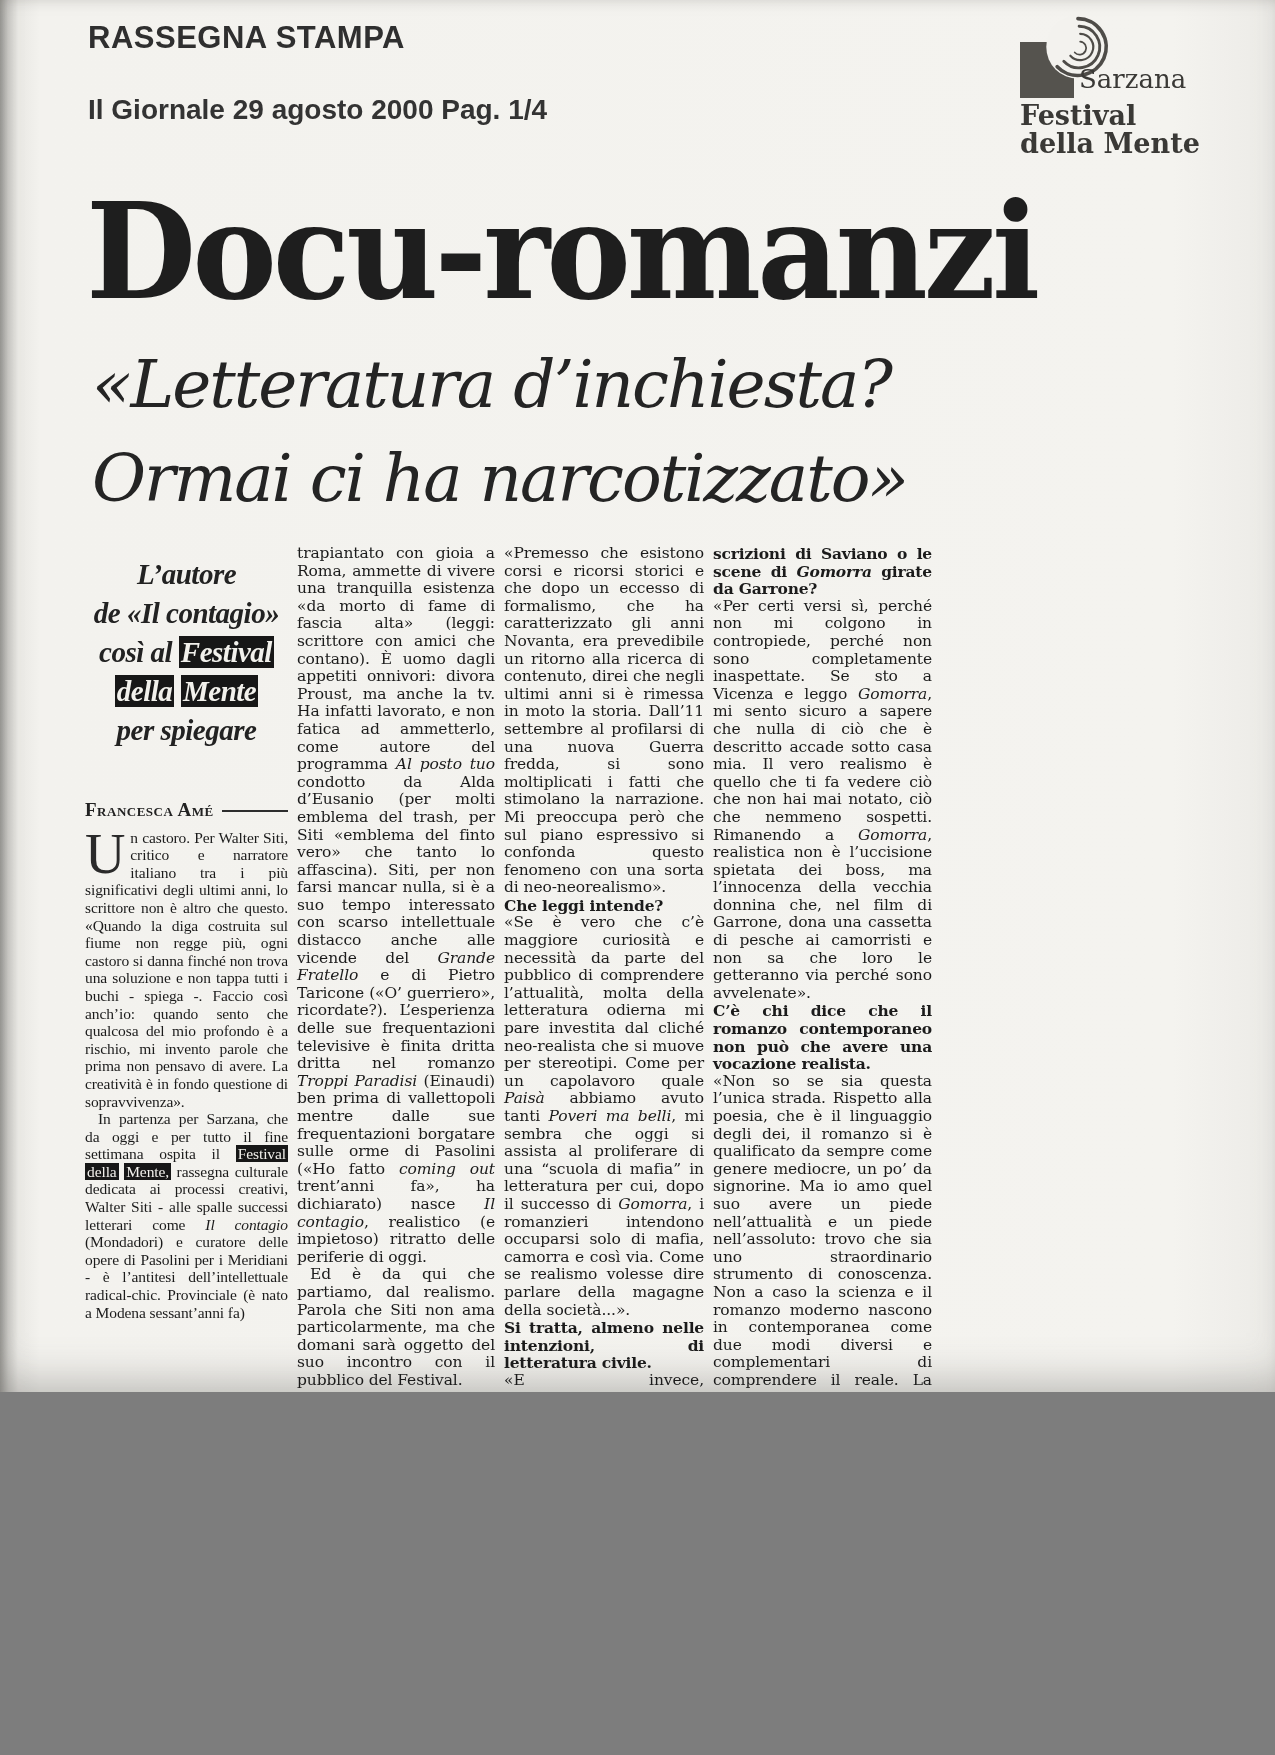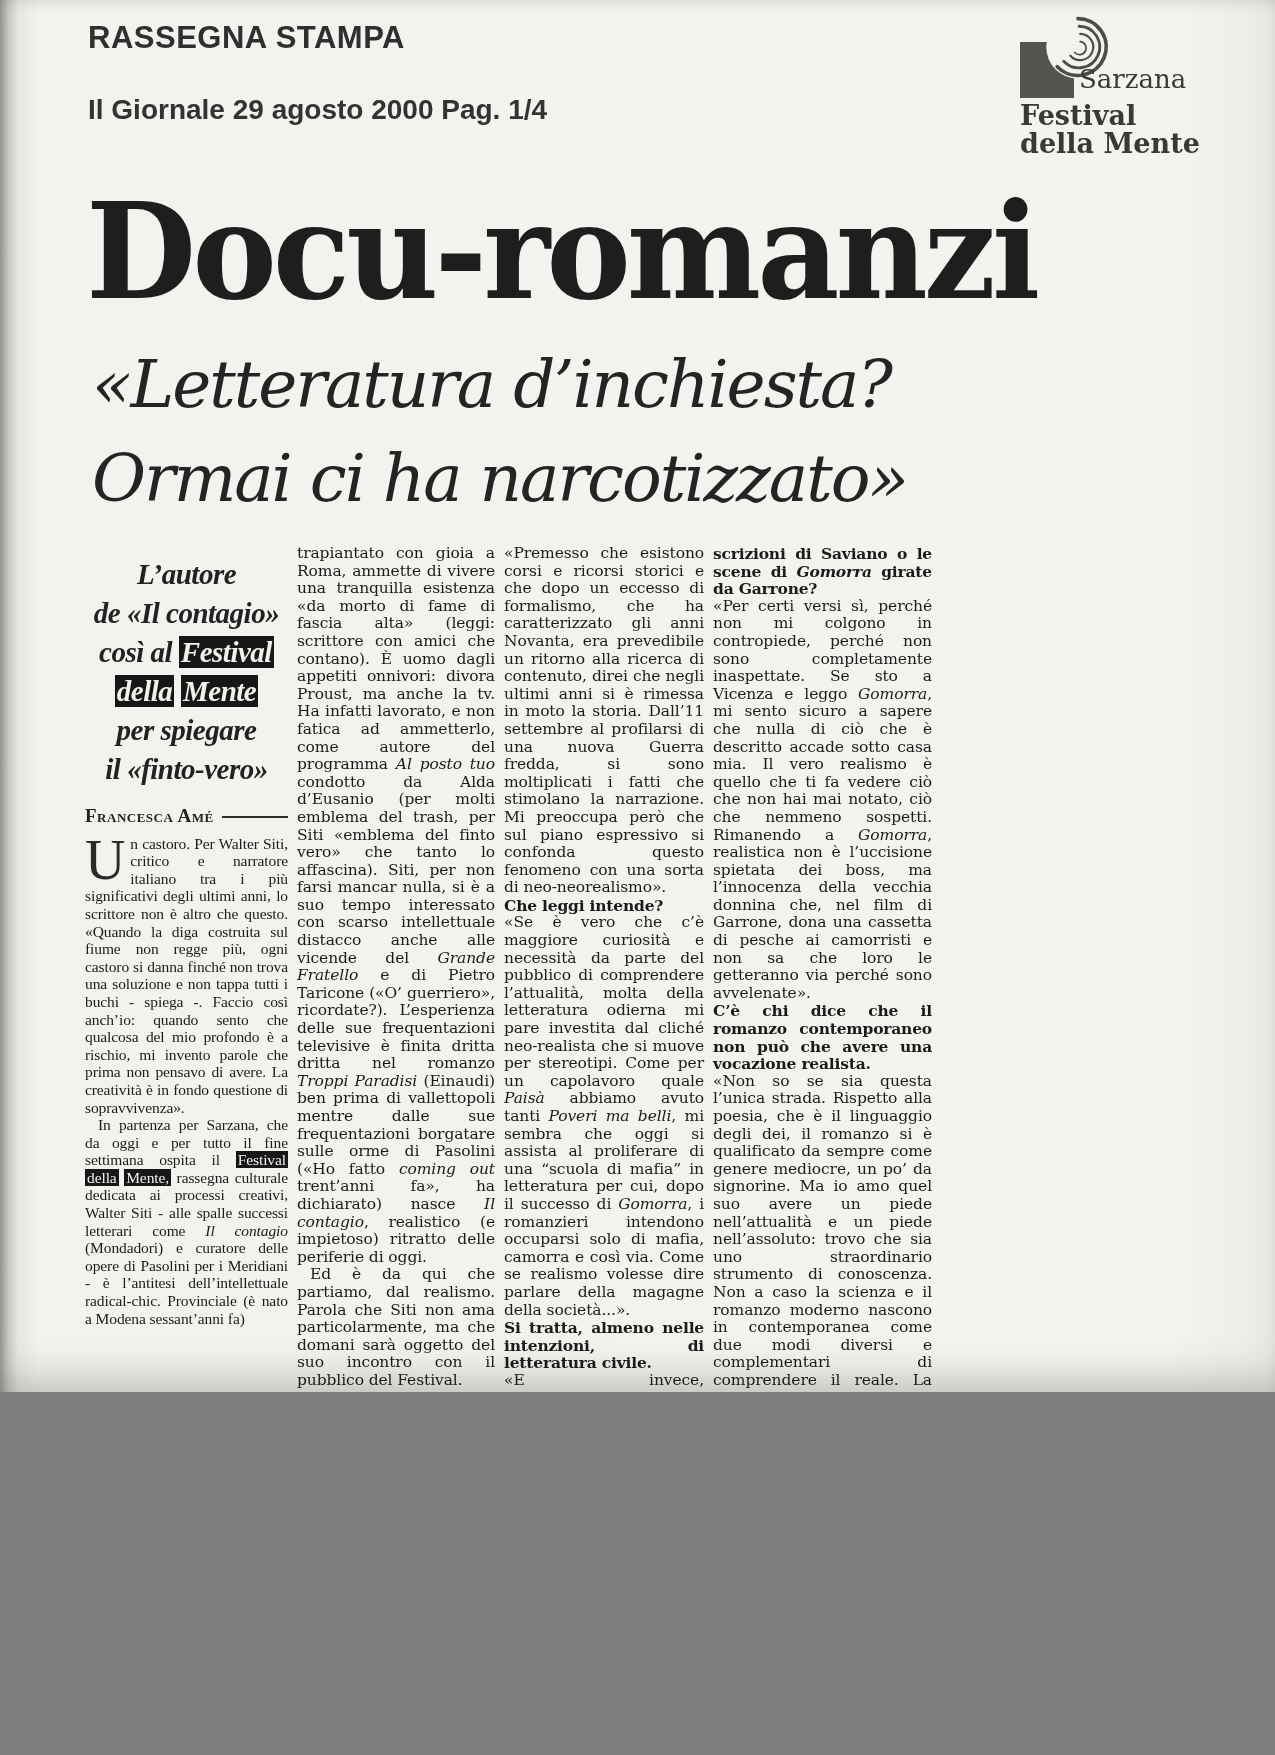--- a/index.html
+++ b/index.html
@@ -108,21 +108,20 @@
 
   <div class="body-grid">
 
     <div class="col col1">
       <div class="standfirst">
           <div><span>L’autore</span></div>
           <div><span>de «Il contagio»</span></div>
           <div><span>così al </span><span class="seg-highlight">Festival</span></div>
           <div><span class="seg-highlight">della</span><span> </span><span class="seg-highlight">Mente</span></div>
           <div><span>per spiegare</span></div>
-          <div><span>il «finto-vero»</span></div>
         </div>
       <div class="byline-row">
         <span class="byline-name">Francesca Amé</span>
         <span class="byline-rule"></span>
       </div>
     <p class="para"><span class="dropcap">U</span><span>n castoro. Per Walter Siti, critico e narratore italiano tra i più significativi degli ultimi anni, lo scrittore non è altro che questo. «Quando la diga costruita sul fiume non regge più, ogni castoro si danna finché non trova una soluzione e non tappa tutti i buchi - spiega -. Faccio così anch’io: quando sento che qualcosa del mio profondo è a rischio, mi invento parole che prima non pensavo di avere. La creatività è in fondo questione di sopravvivenza».</span></p>
         <p class="para indent"><span>In partenza per Sarzana, che da oggi e per tutto il fine settimana ospita il </span><span class="seg-highlight">Festival</span><span> </span><span class="seg-highlight">della</span><span> </span><span class="seg-highlight">Mente,</span><span> rassegna culturale dedicata ai processi creativi, Walter Siti - alle spalle successi letterari come </span><span class="seg-italic">Il contagio</span><span> (Mondadori) e curatore delle opere di Pasolini per i Meridiani - è l’antitesi dell’intellettuale radical-chic. Provinciale (è nato a Modena sessant’anni fa)</span></p>
       </div>
 
     <div class="col col2">

